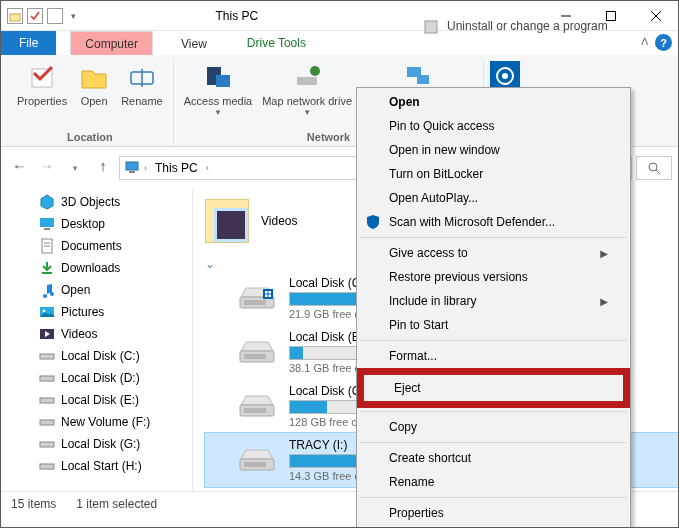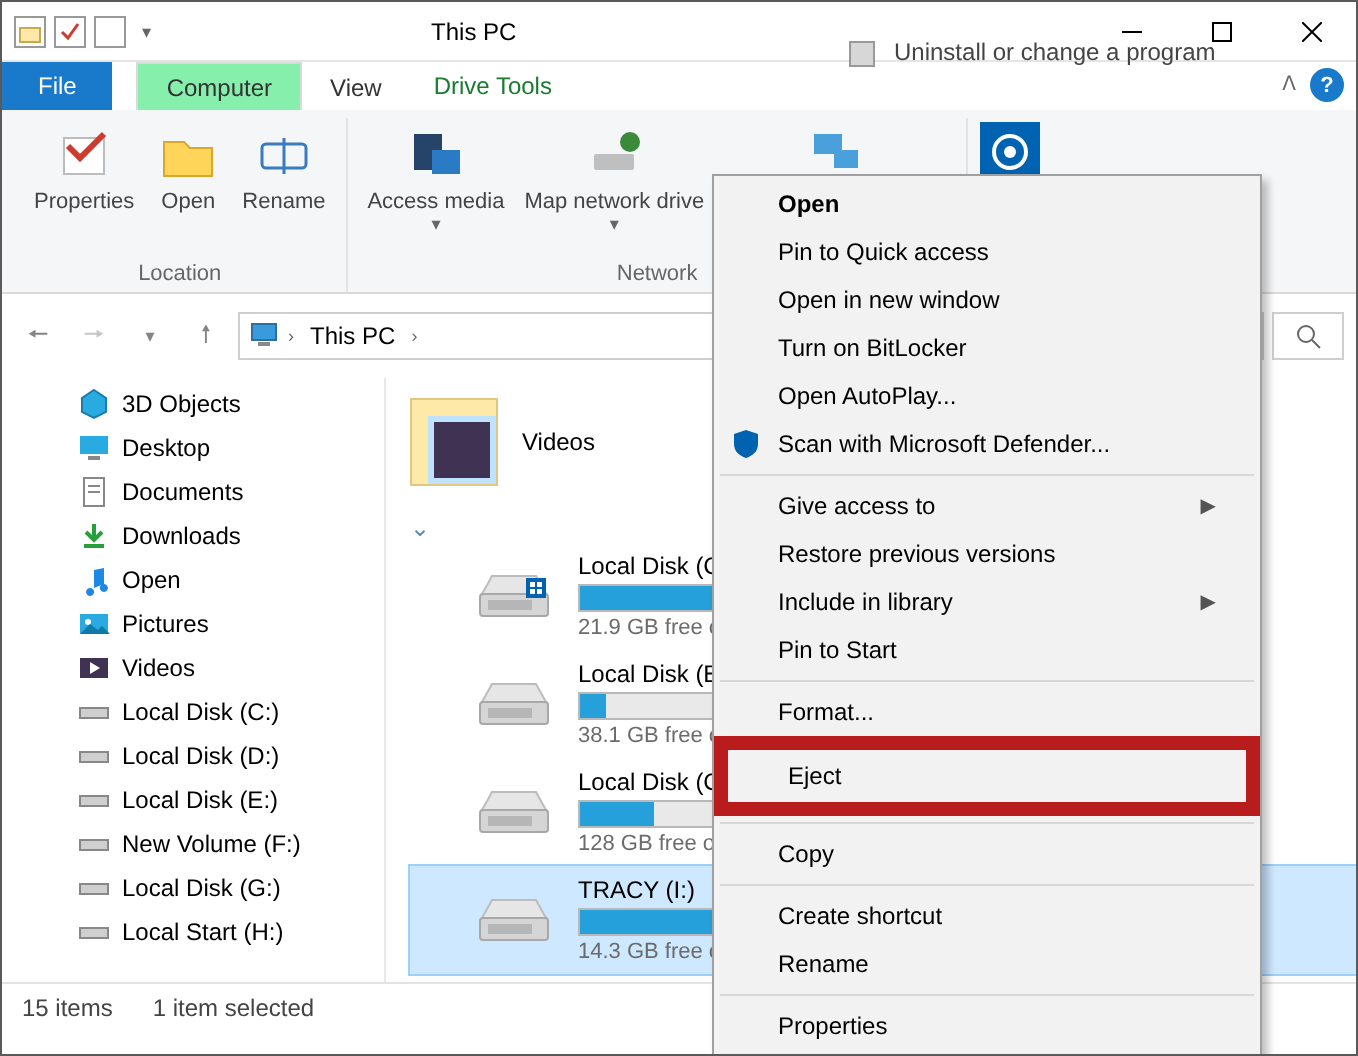--- a/index.html
+++ b/index.html
@@ -4,35 +4,35 @@
 <style>
   * { box-sizing: border-box; margin: 0; padding: 0; font-family: "Segoe UI", sans-serif; font-size: 12px; }
   body { width: 679px; height: 528px; background: #fff; border: 1px solid #5a5a5a; overflow: hidden; position: relative; }
   .titlebar { height: 30px; display: flex; align-items: center; background: #fff; border-bottom: 1px solid #e5e5e5; }
   .qat { display: flex; align-items: center; padding: 0 6px; gap: 4px; }
   .qat .square { width: 16px; height: 16px; border: 1px solid #999; background: #fff; display: inline-flex; align-items:center; justify-content:center; }
   .win-title { flex: 0 0 auto; padding: 0 10px; color: #000; font-size: 12px; margin-left: 4px; }
   .winbtns { margin-left: auto; display: flex; }
   .winbtn { width: 45px; height: 30px; display:flex; align-items:center; justify-content:center; color:#000; }
 
-  .tabstrip { height: 24px; display: flex; align-items: flex-end; background: #fff; position:relative; }
+  .tabstrip { height: 24px; display: flex; align-items: flex-end; background: #fff; position:relative;gap:14px; }
   .file-tab { background: #1979ca; color: #fff; height: 24px; padding: 0 18px; display:flex; align-items:center; font-size: 12px; }
   .tab { height: 24px; padding: 0 14px; display:flex; align-items:center; color:#333; border-top: 1px solid transparent; }
-  .tab.active { border: 1px solid #dadada; border-bottom: none; background: #86efac; margin-left: 12px; }
+  .tab.active { border: 1px solid #dadada; border-bottom: none; background: #fca5a5; }
   .drive-tools-tab { height: 24px; padding: 0 10px; display:flex; align-items:center; color:#197b30; }
   .help-icon { position:absolute; right:6px; top:3px; width:17px; height:17px; border-radius:50%; background:#1979ca; color:#fff; display:flex; align-items:center; justify-content:center; font-size:11px; font-weight:bold; }
   .chev { position:absolute; right: 30px; top: 5px; color:#666; font-size:10px; }
 
   .ribbon { background: #f5f6f7; border-bottom: 1px solid #dadada; height: 92px; display:flex; padding: 4px 6px 0 6px; }
   .rgroup { display:flex; flex-direction:column; align-items:center; border-right: 1px solid #e3e3e3; padding: 0 6px; }
   .rgroup-items { display:flex; gap: 2px; flex:1; align-items:flex-start; }
   .rbtn { display:flex; flex-direction:column; align-items:center; padding: 2px 4px; color:#444; text-align:center; min-width: 42px; }
   .rbtn .ricon { width: 32px; height: 32px; margin-bottom: 2px; display:flex; align-items:center; justify-content:center; }
   .rbtn .rlabel { font-size: 11px; line-height: 1.1; }
-  .rgroup-label { font-size: 11px; color:#666; padding: 2px 0 3px 0; }
+  .rgroup-label { font-size: 11px; color:#666; padding: 2px 0 3px 0; font-weight: bold; }
   .rlistbtn { display:flex; gap:8px; padding: 1px 4px; color:#444; font-size: 12px; margin-top: 13px; }
   .rlistbtn .sicon { width:16px; height:16px; display:flex; align-items:center; justify-content:center; }
 
   .addressbar { height: 30px; margin: 6px; display:flex; gap: 4px; align-items:center; }
   .navbtn { width:24px; height:24px; display:flex; align-items:center; justify-content:center; color:#858585; border-radius:2px; }
   .addr { flex:1; height:24px; border:1px solid #cfcfcf; display:flex; align-items:center; padding: 0 4px; gap:4px; }
   .addr .seg { padding: 0 4px; color:#000; }
   .searchbox { width: 36px; height:24px; border:1px solid #cfcfcf; display:flex; align-items:center; justify-content:center; color:#666; }
 
   .content { display:flex; height: 302px; }

